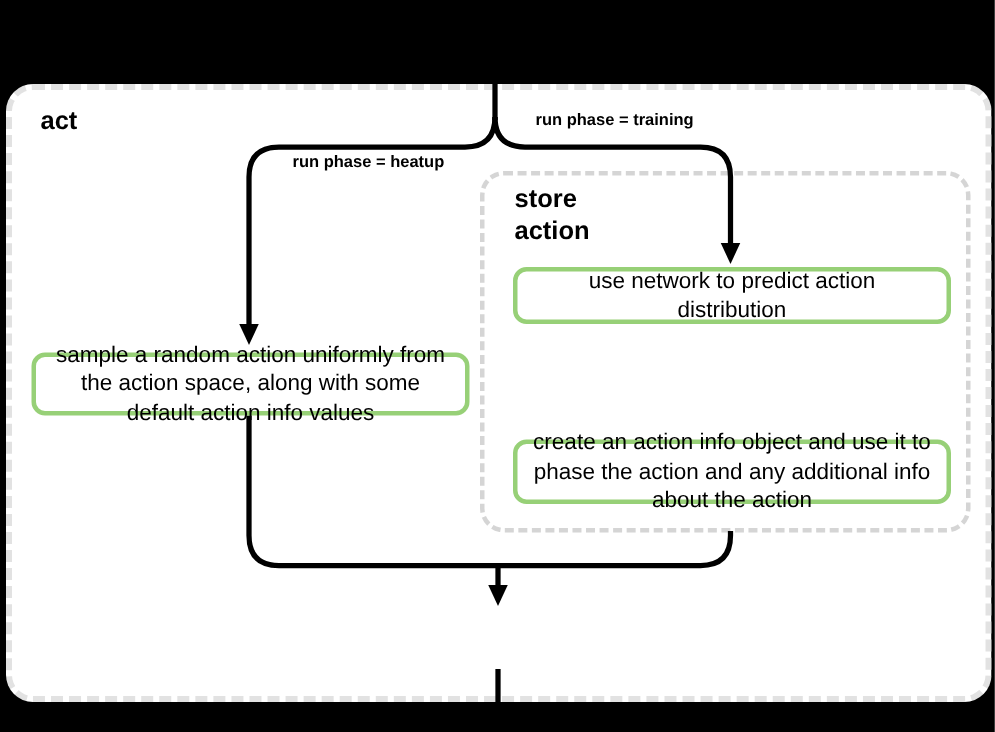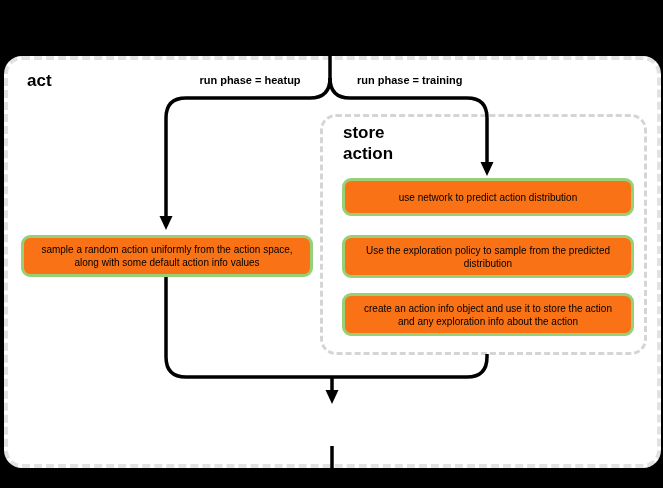--- a/index.html
+++ b/index.html
@@ -23,45 +23,45 @@
   .act-title {
     position: absolute; left: 27px; top: 53px;
     font-size: 17px; font-weight: bold; color: #000;
   }
 
   .branch-label {
     position: absolute; top: 56px;
     font-size: 11px; font-weight: bold; color: #000;
     white-space: nowrap;
   }
-  .branch-label.heatup { left: 195px; width: 110px; text-align: center; }
+  .branch-label.heatup { left: 195px; width: 110px; text-align: left; margin-top: 28px; }
   .branch-label.training { left: 357px; text-align: left; }
 
   .group-box {
     position: absolute; left: 320px; top: 96px;
     width: 327px; height: 241px;
     background: #ffffff;
     border: 3px dashed #d5d5d5;
     border-radius: 16px;
   }
   .group-title {
     position: absolute; left: 343px; top: 104px;
     width: 80px;
     font-size: 17px; font-weight: bold; color: #000;
     line-height: 1.25;
   }
 
   .node {
     position: absolute;
-    background: #f97316;
+    background: #ffffff;
     border: 3px solid #97d077;
     border-radius: 9px;
     display: flex; align-items: center; justify-content: center;
     text-align: center;
-    font-size: 10px; color: #000;
+    font-size: 15px; color: #000;
     line-height: 1.3;
     padding: 2px 10px;
   }
   .node-sample  { left: 21px;  top: 217px; width: 292px; height: 42px; }
   .node-step1   { left: 342px; top: 160px; width: 292px; height: 38px; }
   .node-step2   { left: 342px; top: 217px; width: 292px; height: 43px; }
   .node-step3   { left: 342px; top: 275px; width: 292px; height: 43px; }
   .node-filter  { left: 187px; top: 387px; width: 292px; height: 41px; }
 
   svg.connectors {
@@ -102,17 +102,16 @@
   <div class="act-title">act</div>
 
   <div class="branch-label heatup">run phase = heatup</div>
   <div class="branch-label training">run phase = training</div>
 
   <div class="group-title">store action</div>
 
   <div class="node node-sample">sample a random action uniformly from the action space, along with some default action info values</div>
 
   <div class="node node-step1">use network to predict action distribution</div>
-  <div class="node node-step2">Use the exploration policy to sample from the predicted distribution</div>
-  <div class="node node-step3">create an action info object and use it to store the action and any exploration info about the action</div>
+  <div class="node node-step3">create an action info object and use it to phase the action and any additional info about the action</div>
 
 
 </div>
 
 </body></html>

